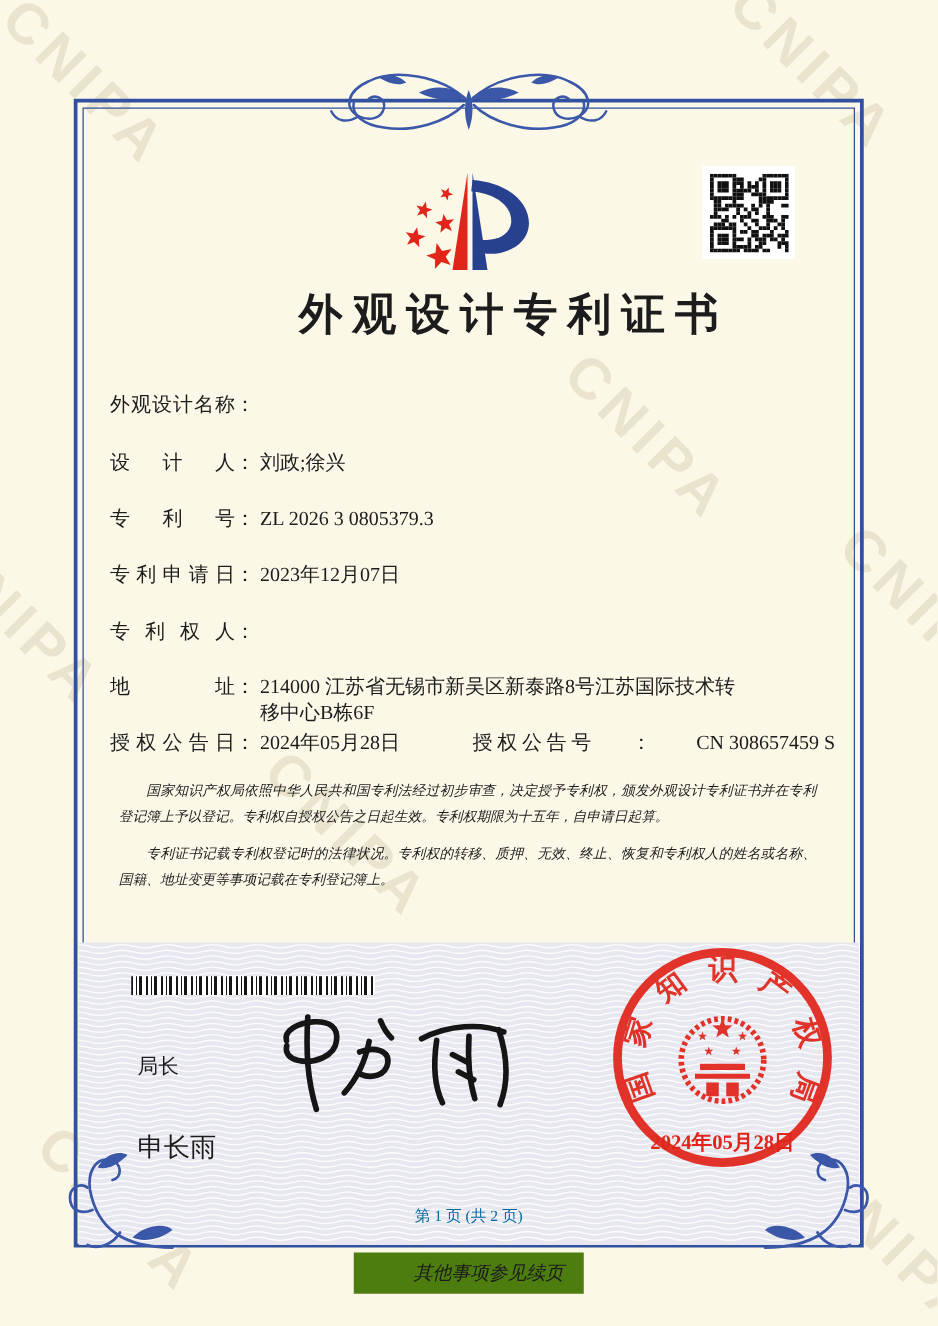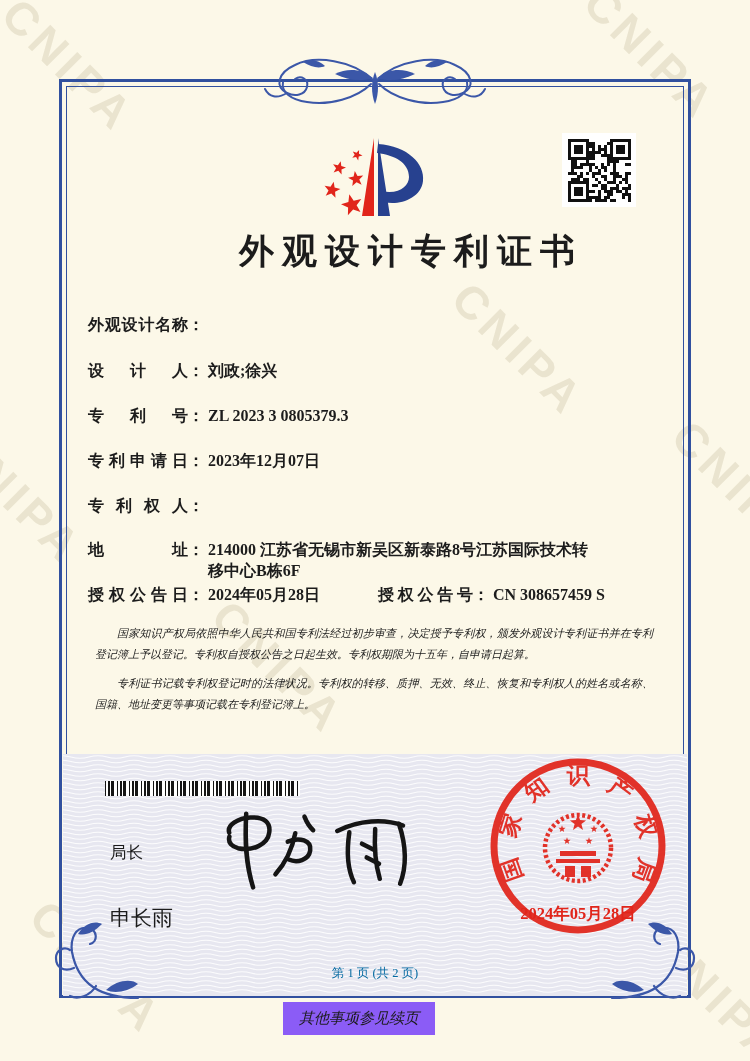--- a/index.html
+++ b/index.html
@@ -18,48 +18,48 @@
   .band{position:absolute;left:63px;top:754px;width:624px;height:242px;background:#e7e7f0;}
   .band svg{display:block;}
   
   .cert-no{position:absolute;left:95px;top:133px;font-size:15.5px;letter-spacing:2px;}
   .logo{position:absolute;left:312px;top:132px;}
   .qr-box{position:absolute;left:562px;top:133px;width:74px;height:74px;background:#fff;
       display:flex;align-items:center;justify-content:center;}
   .title{position:absolute;left:60px;top:228px;width:630px;text-align:center;
       font-size:35px;font-weight:bold;letter-spacing:8px;padding-left:36px;}
   
-  .frow{position:absolute;left:88px;width:575px;font-size:16px;line-height:22px;display:flex;font-weight:bold;}
+  .frow{position:absolute;left:88px;width:575px;font-size:16px;line-height:22px;display:flex;}
   .flabel{display:inline-block;width:100px;text-align:justify;text-align-last:justify;flex:none;}
   .fcolon{flex:none;margin-right:4px;}
   .fvalue{flex:none;}
   .addr-value{width:392px;line-height:21px;}
-  .grant2{position:absolute;left:290px;top:0;display:flex;}
+  .grant2{position:absolute;left:290px;top:0;display:flex;gap:32px;}
   .flabel2{display:inline-block;width:95px;text-align:justify;text-align-last:justify;flex:none;}
   
   .paras{position:absolute;left:95px;top:623px;width:558px;}
   .paras p{margin:0 0 9px 0;font-size:11px;line-height:20.5px;text-align:justify;
       text-indent:2em;font-style:italic;}
   
   .barcode{position:absolute;left:105px;top:781px;width:195px;height:15px;
       background:repeating-linear-gradient(90deg,#151515 0 1.5px,#fff 1.5px 3.5px,
       #151515 3.5px 5px,#fff 5px 6px,#151515 6px 9px,#fff 9px 12px);}
   
   .sig-title{position:absolute;left:110px;top:842px;font-size:16.5px;}
   .sig-name{position:absolute;left:110px;top:904px;font-size:21px;}
   .sig-script{position:absolute;left:218px;top:798px;}
   
   .seal{position:absolute;left:487px;top:755px;}
   .seal-date{position:absolute;left:487px;top:903px;width:182px;text-align:center;
       color:#e1251b;font-weight:bold;font-size:16.5px;}
   
   .page-info{position:absolute;left:60px;top:965px;width:630px;text-align:center;
       font-size:12.5px;color:#0369a1;}
-  .note-box{position:absolute;left:283px;top:1002px;width:152px;height:33px;background:#8b5cf6;
-      display:flex;align-items:center;justify-content:center;font-size:15px;font-style:italic;}
+  .note-box{position:absolute;left:283px;top:1002px;width:152px;height:33px;background:#4d7c0f;
+      display:flex;align-items:center;justify-content:center;font-size:15px;font-style:italic;padding-left:32px;}
   .ornament{position:absolute;}
 </style>
 </head>
 <body>
 
 <div class="page">
 
   <span class="wm" style="left:-14px;top:38px">CNIPA</span>
   <span class="wm" style="left:568px;top:26px">CNIPA</span>
   <span class="wm" style="left:436px;top:322px">CNIPA</span>
@@ -421,21 +421,21 @@
       <span class="fcolon">：</span>
   </div>
   <div class="frow" style="top:360px">
     <span class="flabel">设计人</span>
       <span class="fcolon">：</span>
       <span class="fvalue">刘政;徐兴</span>
   </div>
   <div class="frow" style="top:405px">
     <span class="flabel">专利号</span>
       <span class="fcolon">：</span>
-      <span class="fvalue">ZL 2023 3 0805379.3</span>
+      <span class="fvalue">ZL 2026 3 0805379.3</span>
   </div>
   <div class="frow" style="top:450px">
     <span class="flabel">专利申请日</span>
       <span class="fcolon">：</span>
       <span class="fvalue">2023年12月07日</span>
   </div>
   <div class="frow" style="top:495px">
     <span class="flabel">专利权人</span>
       <span class="fcolon">：</span>
   </div>

